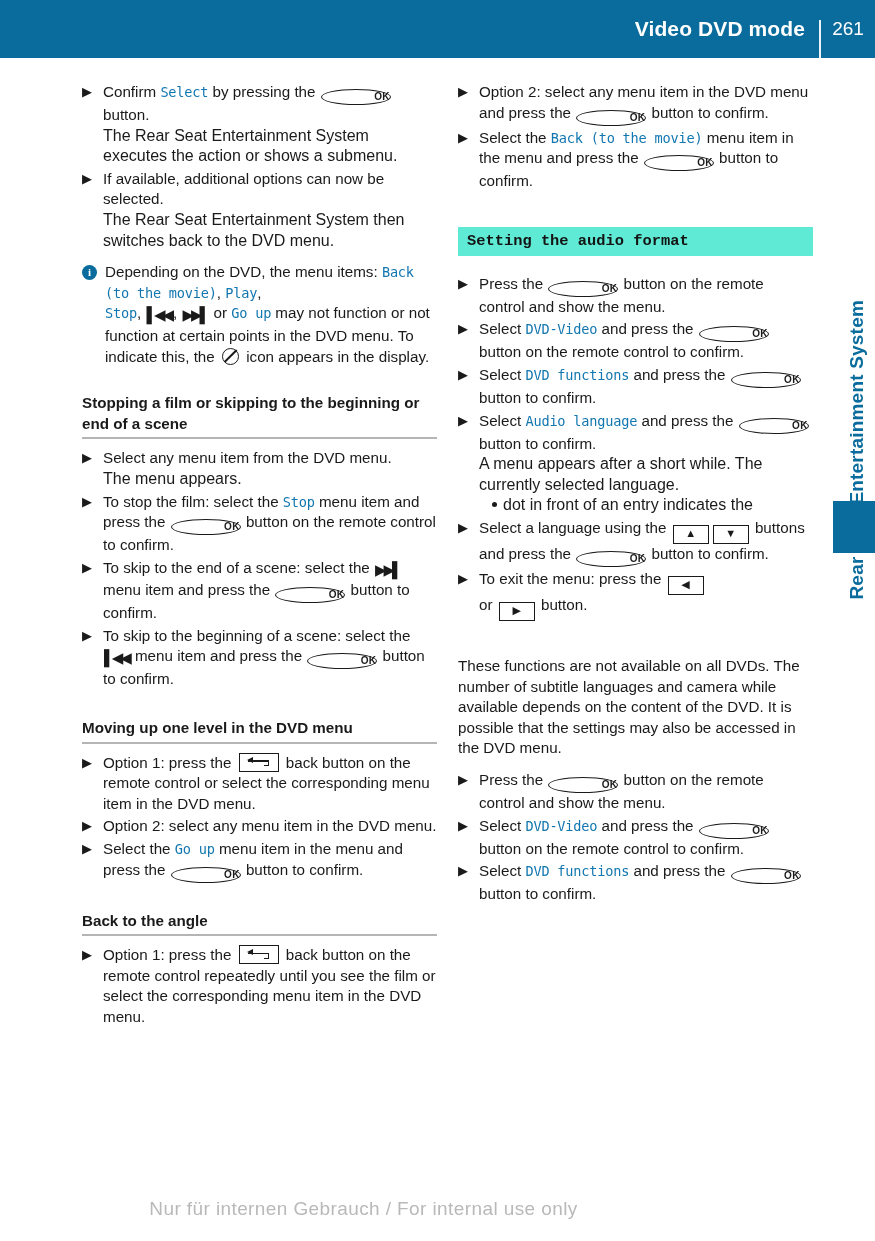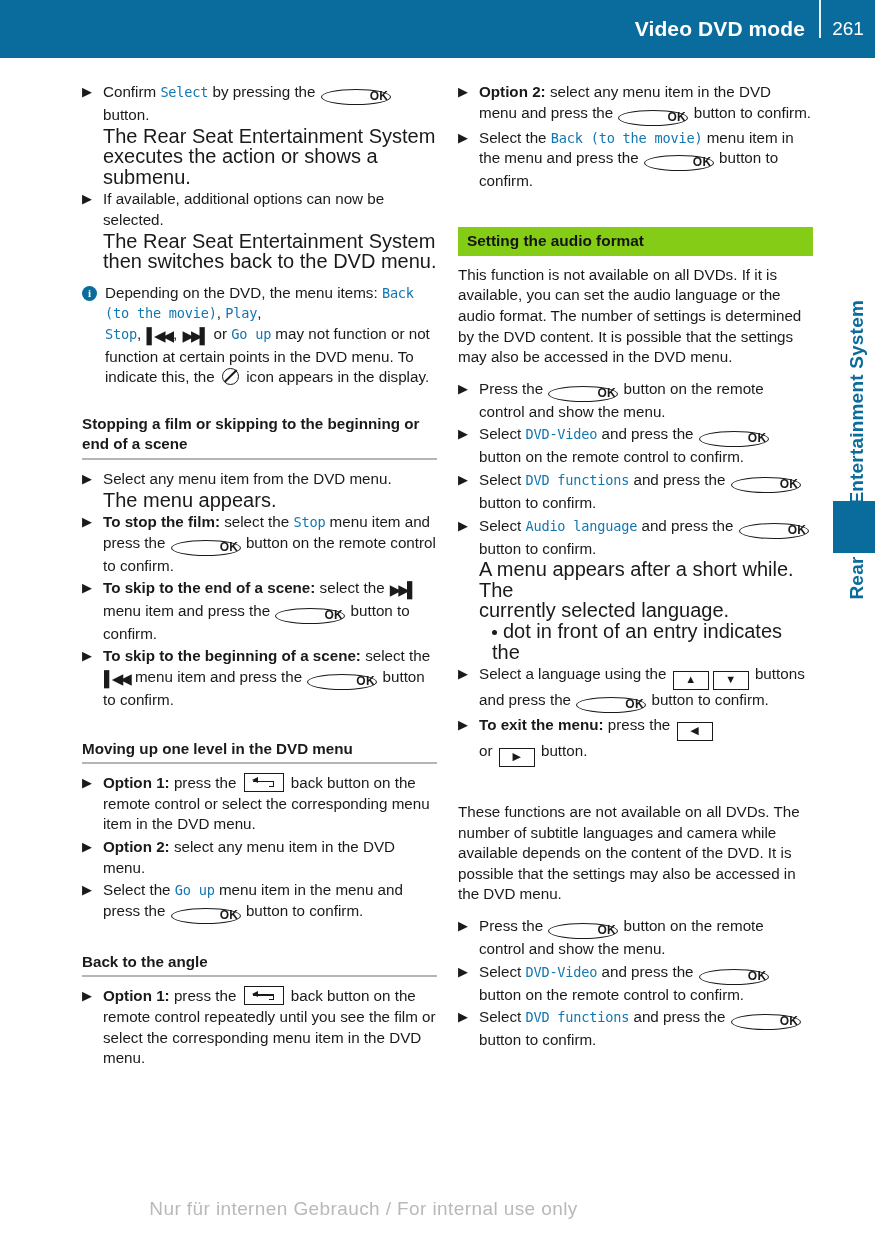--- a/index.html
+++ b/index.html
@@ -12,21 +12,21 @@
     overflow:hidden;
   }
 
   
   .header{
     position:absolute;left:0;top:0;width:875px;height:58px;
     background:#0a6c9c;
   }
   .header-inner{
     position:absolute;right:0;top:0;height:58px;
-    display:flex;align-items:flex-start;
+    display:flex;align-items:flex-end;
   }
   .header-title{
     color:#ffffff;font-size:21px;font-weight:bold;
     letter-spacing:.1px;padding-right:14px;line-height:58px;
   }
   .header-sep{
     width:2px;height:38px;background:#ffffff;opacity:.92;
   }
   .header-page{
     color:#ffffff;font-size:19px;font-weight:normal;
@@ -71,53 +71,54 @@
   .item{
     position:relative;
     padding-left:21px;
     margin:0 0 2px 0;
     font-size:15.2px;line-height:20.6px;
   }
   .item .tri{
     position:absolute;left:0;top:0px;
     font-size:13px;line-height:20.6px;color:#1a1a1a;
   }
-  .cont{margin:0;font-size:20px;line-height:20.6px;}
+  .cont{margin:0;font-size:16px;line-height:20.6px;}
 
   .mono{
     font-family:"DejaVu Sans Mono","Liberation Mono",monospace;
     color:#1276b0;font-size:13.6px;letter-spacing:-0.2px;
   }
-  b{font-weight:bold;}
+  b{font-weight:normal;}
 
   
   .h-sub{
     font-size:15.2px;font-weight:bold;line-height:20.6px;
     margin:0;
   }
   .h-rule{
     border-bottom:2px solid #b5b5b5;
     margin-top:3px;margin-bottom:9px;
     width:100%;
   }
   .h-band{
-    background:#84cc16;
+    background:#5eead4;
     font-size:15.4px;font-weight:bold;
     padding:5px 9px 6px 9px;
     margin:0 0 9px 0;
     color:#141414;
+    font-family:Liberation Mono, monospace;
   }
 
   
   .ok{
     display:inline-block;vertical-align:-3px;
     width:20px;height:14px;border:1.4px solid #1a1a1a;
     border-radius:50%;
-    font-size:12px;font-weight:bold;line-height:13px;
-    text-align:left;letter-spacing:.3px;
+    font-size:10px;font-weight:bold;line-height:13px;
+    text-align:right;letter-spacing:.3px;
     font-family:"Liberation Sans",sans-serif;
     margin:0 1px;
     padding-left:48px;
   }
   .keybox{
     display:inline-block;vertical-align:-4px;
     min-width:34px;height:17px;
     border:1.4px solid #1a1a1a;
     text-align:center;line-height:15px;font-size:11px;
     margin:0 2px;
@@ -287,21 +288,20 @@
     </div>
 
     <div class="item">
       <span class="tri">▶</span>
       <span>Select the </span><span class="mono">Back (to the movie)</span><span> menu item in the menu and press the </span><span class="ok">OK</span><span> button to confirm.</span>
     </div>
 
     <div class="spacer-xl"></div>
 
     <div class="h-band">Setting the audio format</div>
-    <div class="para blk">This function is not available on all DVDs. If it is available, you can set the audio language or the audio format. The number of settings is determined by the DVD content. It is possible that the settings may also be accessed in the DVD menu.</div>
 
     <div class="spacer-s"></div>
 
     <div class="item">
       <span class="tri">▶</span>
       <span>Press the </span><span class="ok">OK</span><span> button on the remote control and show the menu.</span>
     </div>
 
     <div class="item">
       <span class="tri">▶</span>

